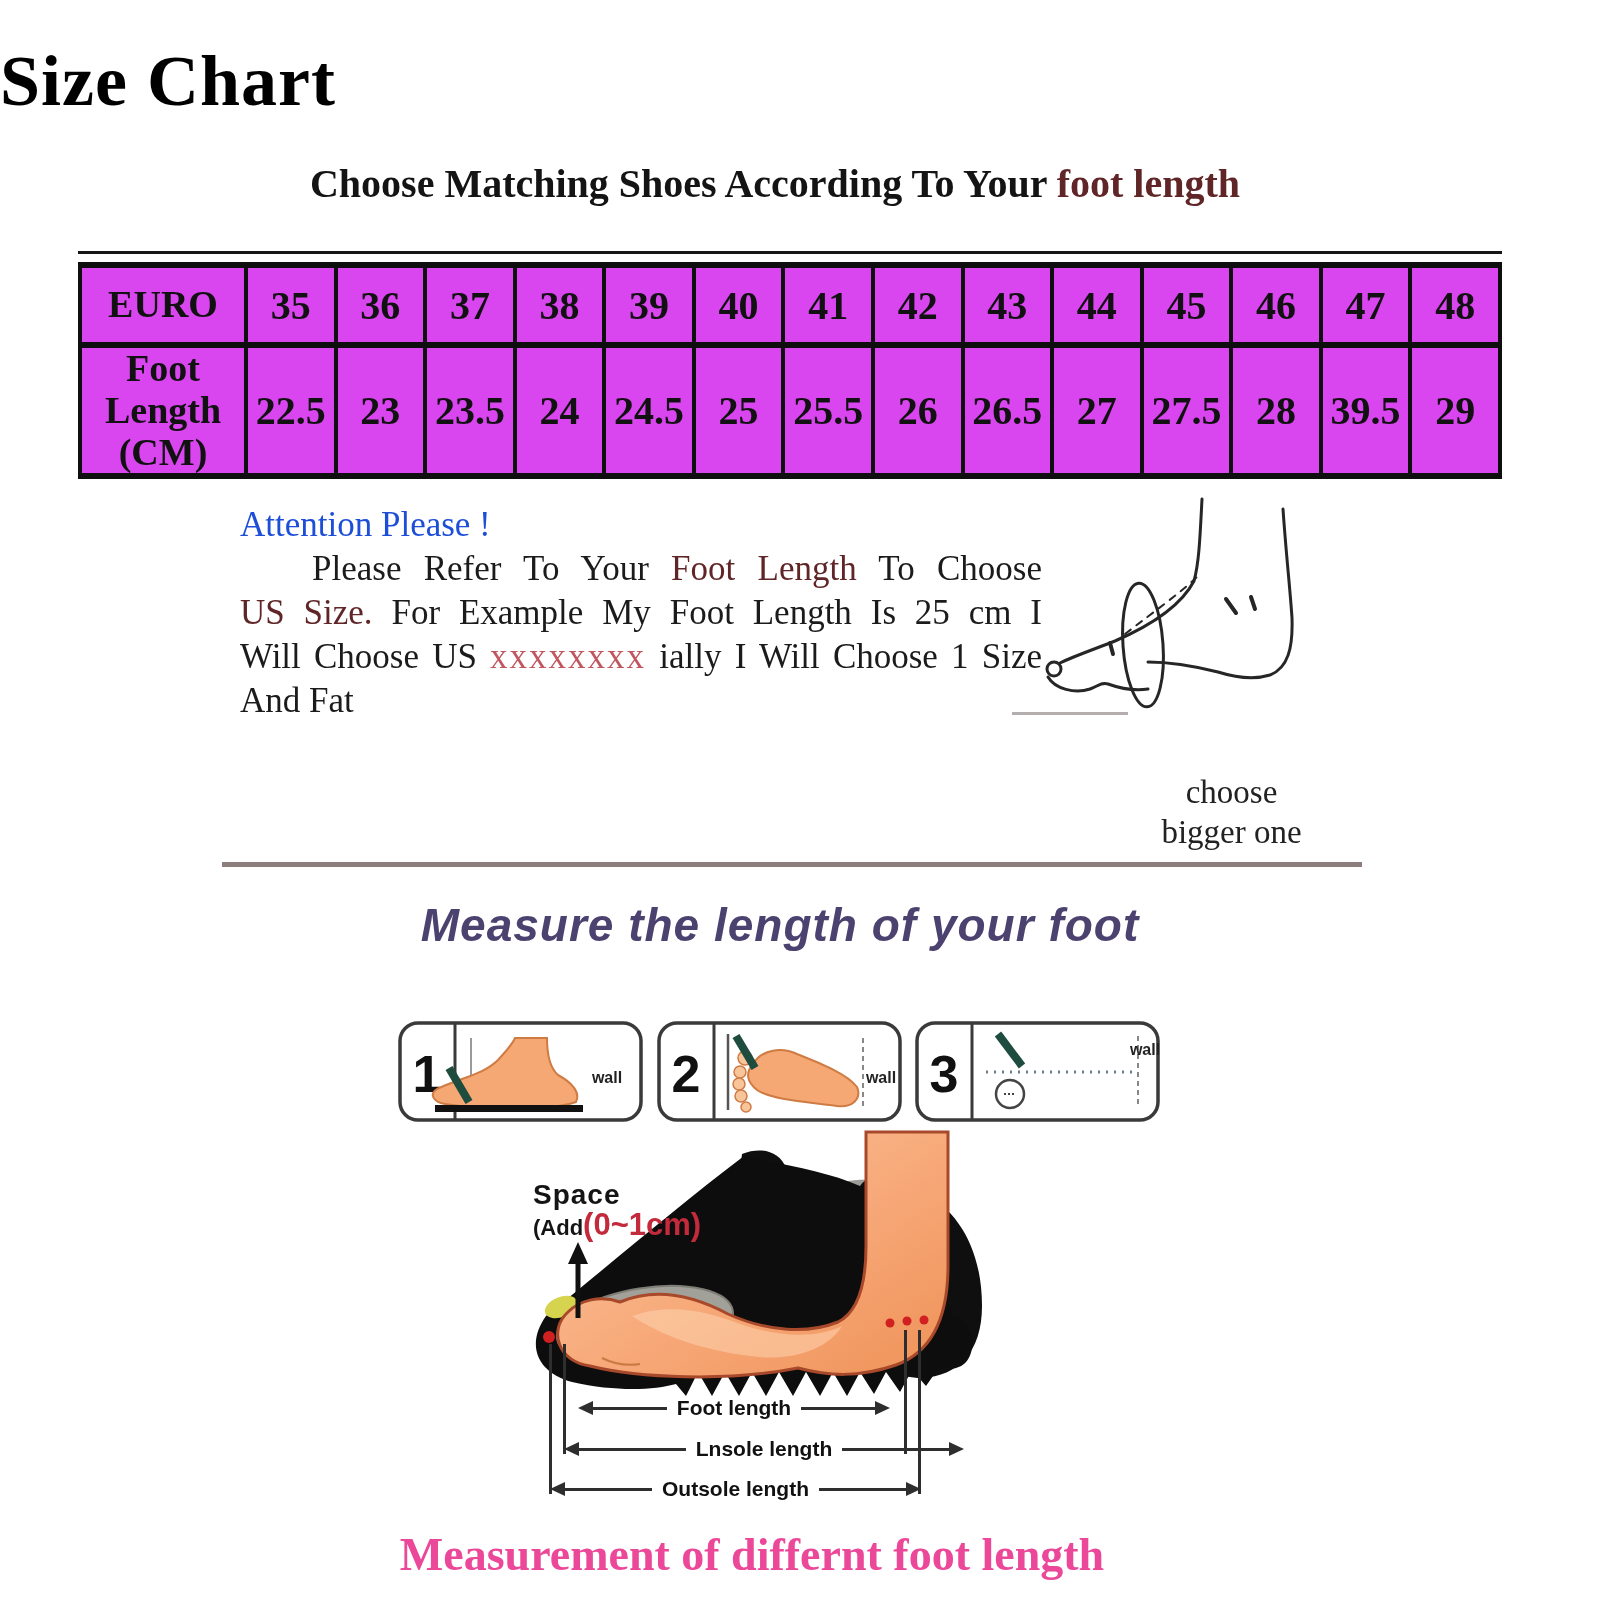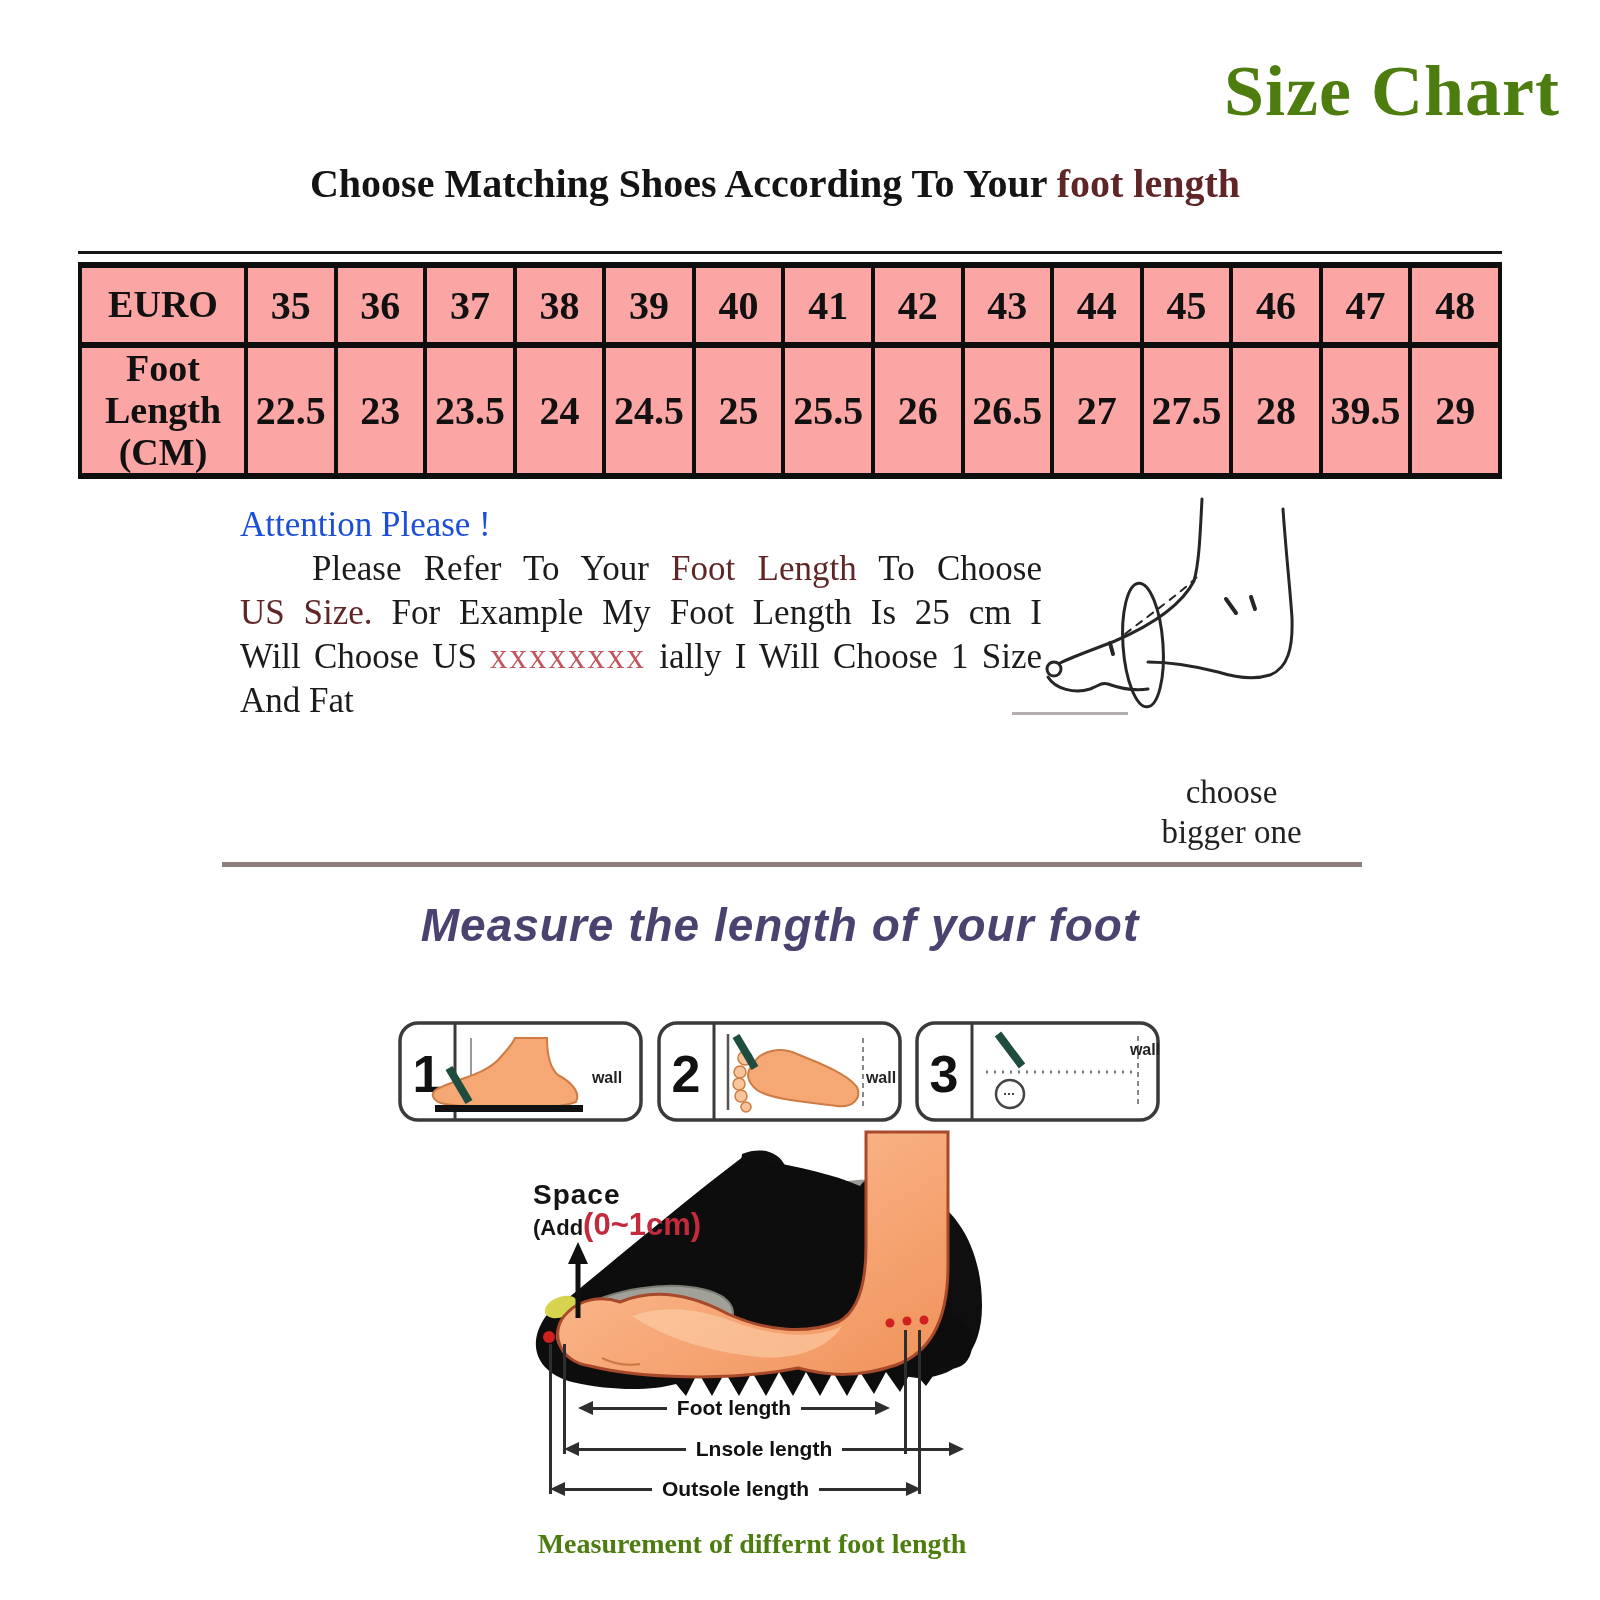--- a/index.html
+++ b/index.html
@@ -2,36 +2,36 @@
 <html><head>
 <meta charset="utf-8">
 <style>
   html,body{margin:0;padding:0;background:#fff;}
   #stage{
     position:relative;width:1600px;height:1600px;background:#ffffff;
     font-family:"Liberation Serif", serif; color:#141414; overflow:hidden;
   }
   
   .title{
-    position:absolute;top:40px;left:0;width:1560px;text-align:right;
-    font-size:72px;font-weight:bold;letter-spacing:1px;color:#4d7c0f;margin-top:10px;
+    position:absolute;top:40px;left:0;width:1560px;text-align:left;
+    font-size:72px;font-weight:bold;letter-spacing:1px;color:#000000;
   }
   .subtitle{
     position:absolute;top:160px;left:0;width:1550px;text-align:center;
     font-size:40px;font-weight:bold;color:#141414;
   }
   .maroon{color:#5f2527;}
   .redx{color:#c2565e;letter-spacing:2px;}
   
   .thin-top-line{position:absolute;left:78px;top:251px;width:1424px;height:3px;background:#161616;}
   .size-table-wrap{position:absolute;left:78px;top:262px;}
   table.size-table{border-collapse:collapse;table-layout:fixed;width:1424px;}
   .size-table td,.size-table th{
     border:4px solid #0e0e0e;text-align:center;vertical-align:middle;
-    font-weight:bold;font-size:40px;padding:0;background:#fca5a5;color:#111;
+    font-weight:bold;font-size:40px;padding:0;background:#d946ef;color:#111;
   }
   .size-table .label-col{width:162px;font-size:38px;line-height:1.1;}
   .size-table tr.r1 td,.size-table tr.r1 th{height:74px;border-bottom-width:6px;}
   .size-table tr.r2 td,.size-table tr.r2 th{height:112px;border-bottom-width:6px;}
   .size-table tr.r1 th,.size-table tr.r1 td{border-top-width:6px;}
   
   .attention{position:absolute;left:240px;top:503px;width:802px;font-size:35px;line-height:44px;color:#1b1b1b;}
   .attention .jline{text-align:justify;text-align-last:justify;}
   .attention .head{color:#1d4ed8;}
   .attention .indent{text-indent:72px;}
@@ -74,21 +74,21 @@
     padding:0 10px;font-family:"Liberation Sans", sans-serif;font-weight:bold;
     font-size:21px;color:#111;white-space:nowrap;
   }
   .ah-l{width:0;height:0;border-top:7px solid transparent;border-bottom:7px solid transparent;border-right:15px solid #2e2e2e;}
   .ah-r{width:0;height:0;border-top:7px solid transparent;border-bottom:7px solid transparent;border-left:15px solid #2e2e2e;}
   .dr-foot{left:578px;top:1397px;width:312px;}
   .dr-insole{left:564px;top:1438px;width:400px;}
   .dr-outsole{left:550px;top:1478px;width:371px;}
   .caption{
     position:absolute;left:352px;top:1528px;width:800px;text-align:center;
-    font-size:28px;font-weight:bold;color:#4d7c0f;
+    font-size:46px;font-weight:bold;color:#ec4899;
   }
   svg text{font-family:"Liberation Sans", sans-serif;}
 </style>
 </head>
 <body>
 
 <div id="stage">
 
   <div class="title">Size Chart</div>
   <div class="subtitle">

